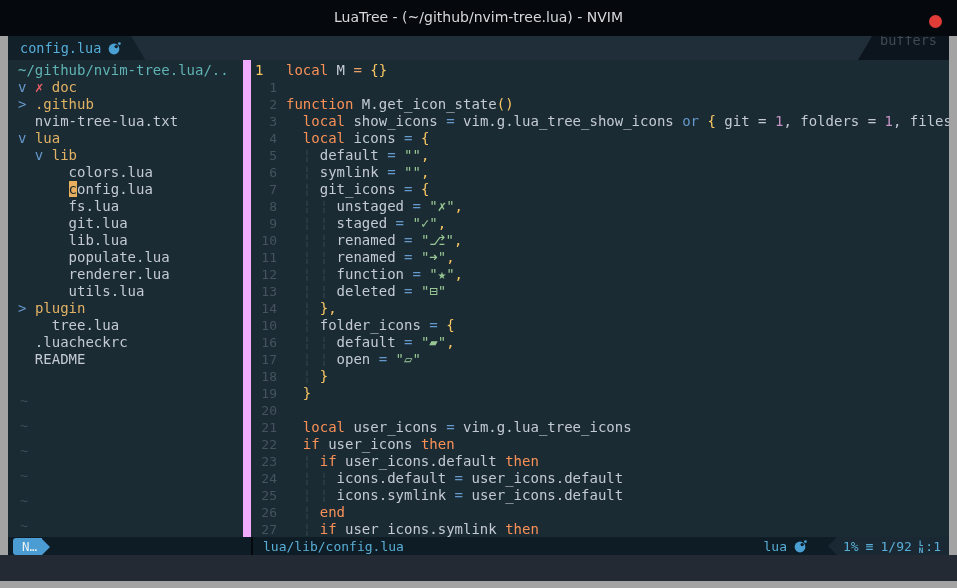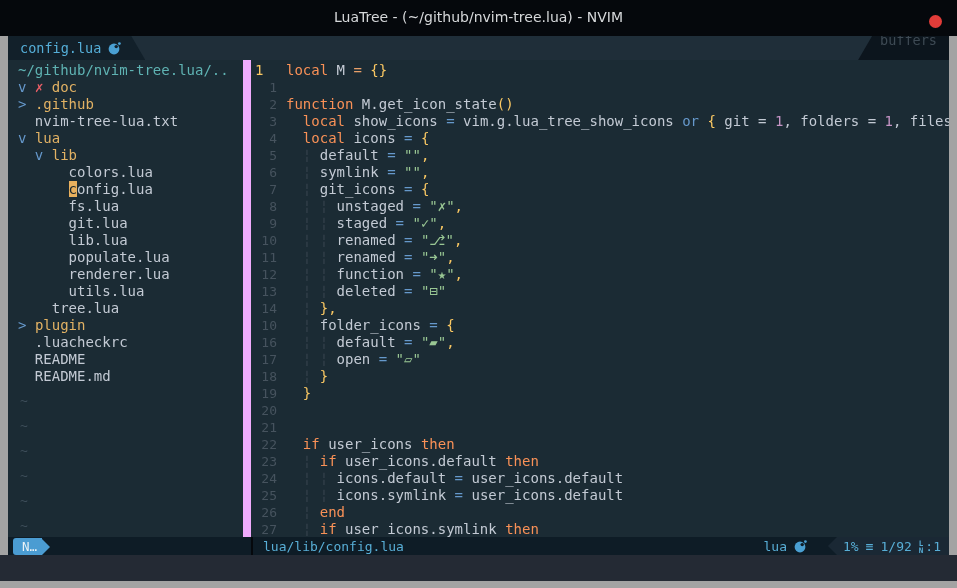--- a/index.html
+++ b/index.html
@@ -122,25 +122,24 @@
             <div class="trow"><span class="tk-arrow">v</span><span class="tk-file"> </span><span class="tk-folder">lua</span></div>
             <div class="trow"><span class="tk-file">  </span><span class="tk-arrow">v</span><span class="tk-file"> </span><span class="tk-folder">lib</span></div>
             <div class="trow"><span class="tk-file">      colors.lua</span></div>
             <div class="trow"><span class="tk-file">      </span><span class="tk-cursor">c</span><span class="tk-file">onfig.lua</span></div>
             <div class="trow"><span class="tk-file">      fs.lua</span></div>
             <div class="trow"><span class="tk-file">      git.lua</span></div>
             <div class="trow"><span class="tk-file">      lib.lua</span></div>
             <div class="trow"><span class="tk-file">      populate.lua</span></div>
             <div class="trow"><span class="tk-file">      renderer.lua</span></div>
             <div class="trow"><span class="tk-file">      utils.lua</span></div>
+            <div class="trow"><span class="tk-arrow">&gt;</span><span class="tk-file"> </span><span class="tk-folder">plugin</span></div>
             <div class="trow"><span class="tk-file">    tree.lua</span></div>
-            <div class="trow"><span class="tk-arrow">&gt;</span><span class="tk-file"> </span><span class="tk-folder">plugin</span></div>
             <div class="trow"><span class="tk-file">  .luacheckrc</span></div>
             <div class="trow"><span class="tk-file">  README</span></div>
-            <div class="trow"><span class="tk-file">  README.md</span></div>
           </div>
         <div class="tildes" id="tree-fillers">
             <div>~</div>
             <div>~</div>
             <div>~</div>
             <div>~</div>
             <div>~</div>
             <div>~</div>
           </div>
       </div>
@@ -160,21 +159,21 @@
             <div class="cl"><span class="num">11</span><span class="txt"><span class="tk-i">  </span><span class="tk-u">¦ ¦ </span><span class="tk-i">renamed </span><span class="tk-e">=</span><span class="tk-i"> </span><span class="tk-s">"➜"</span><span class="tk-y">,</span></span></div>
             <div class="cl"><span class="num">12</span><span class="txt"><span class="tk-i">  </span><span class="tk-u">¦ ¦ </span><span class="tk-i">function </span><span class="tk-e">=</span><span class="tk-i"> </span><span class="tk-s">"★"</span><span class="tk-y">,</span></span></div>
             <div class="cl"><span class="num">13</span><span class="txt"><span class="tk-i">  </span><span class="tk-u">¦ ¦ </span><span class="tk-i">deleted </span><span class="tk-e">=</span><span class="tk-i"> </span><span class="tk-s">"⊟"</span></span></div>
             <div class="cl"><span class="num">14</span><span class="txt"><span class="tk-i">  </span><span class="tk-u">¦ </span><span class="tk-b">},</span></span></div>
             <div class="cl"><span class="num">10</span><span class="txt"><span class="tk-i">  </span><span class="tk-u">¦ </span><span class="tk-i">folder_icons </span><span class="tk-e">=</span><span class="tk-i"> </span><span class="tk-b">{</span></span></div>
             <div class="cl"><span class="num">16</span><span class="txt"><span class="tk-i">  </span><span class="tk-u">¦ ¦ </span><span class="tk-i">default </span><span class="tk-e">=</span><span class="tk-i"> </span><span class="tk-s">"▰"</span><span class="tk-y">,</span></span></div>
             <div class="cl"><span class="num">17</span><span class="txt"><span class="tk-i">  </span><span class="tk-u">¦ ¦ </span><span class="tk-i">open </span><span class="tk-e">=</span><span class="tk-i"> </span><span class="tk-s">"▱"</span></span></div>
             <div class="cl"><span class="num">18</span><span class="txt"><span class="tk-i">  </span><span class="tk-u">¦ </span><span class="tk-b">}</span></span></div>
             <div class="cl"><span class="num">19</span><span class="txt"><span class="tk-i">  </span><span class="tk-b">}</span></span></div>
             <div class="cl"><span class="num">20</span><span class="txt"></span></div>
-            <div class="cl"><span class="num">21</span></div>
+            <div class="cl"><span class="num">21</span><span class="txt"><span class="tk-i">  </span><span class="tk-k">local</span><span class="tk-i"> user_icons </span><span class="tk-e">=</span><span class="tk-i"> vim.g.lua_tree_icons</span></span></div>
             <div class="cl"><span class="num">22</span><span class="txt"><span class="tk-i">  </span><span class="tk-k">if</span><span class="tk-i"> user_icons </span><span class="tk-k">then</span></span></div>
             <div class="cl"><span class="num">23</span><span class="txt"><span class="tk-i">  </span><span class="tk-u">¦ </span><span class="tk-k">if</span><span class="tk-i"> user_icons.default </span><span class="tk-k">then</span></span></div>
             <div class="cl"><span class="num">24</span><span class="txt"><span class="tk-i">  </span><span class="tk-u">¦ ¦ </span><span class="tk-i">icons.default </span><span class="tk-e">=</span><span class="tk-i"> user_icons.default</span></span></div>
             <div class="cl"><span class="num">25</span><span class="txt"><span class="tk-i">  </span><span class="tk-u">¦ ¦ </span><span class="tk-i">icons.symlink </span><span class="tk-e">=</span><span class="tk-i"> user_icons.default</span></span></div>
             <div class="cl"><span class="num">26</span><span class="txt"><span class="tk-i">  </span><span class="tk-u">¦ </span><span class="tk-k">end</span></span></div>
             <div class="cl"><span class="num">27</span><span class="txt"><span class="tk-i">  </span><span class="tk-u">¦ </span><span class="tk-k">if</span><span class="tk-i"> user_icons.symlink </span><span class="tk-k">then</span></span></div>
           </div>
       </div>
     </div>
 

